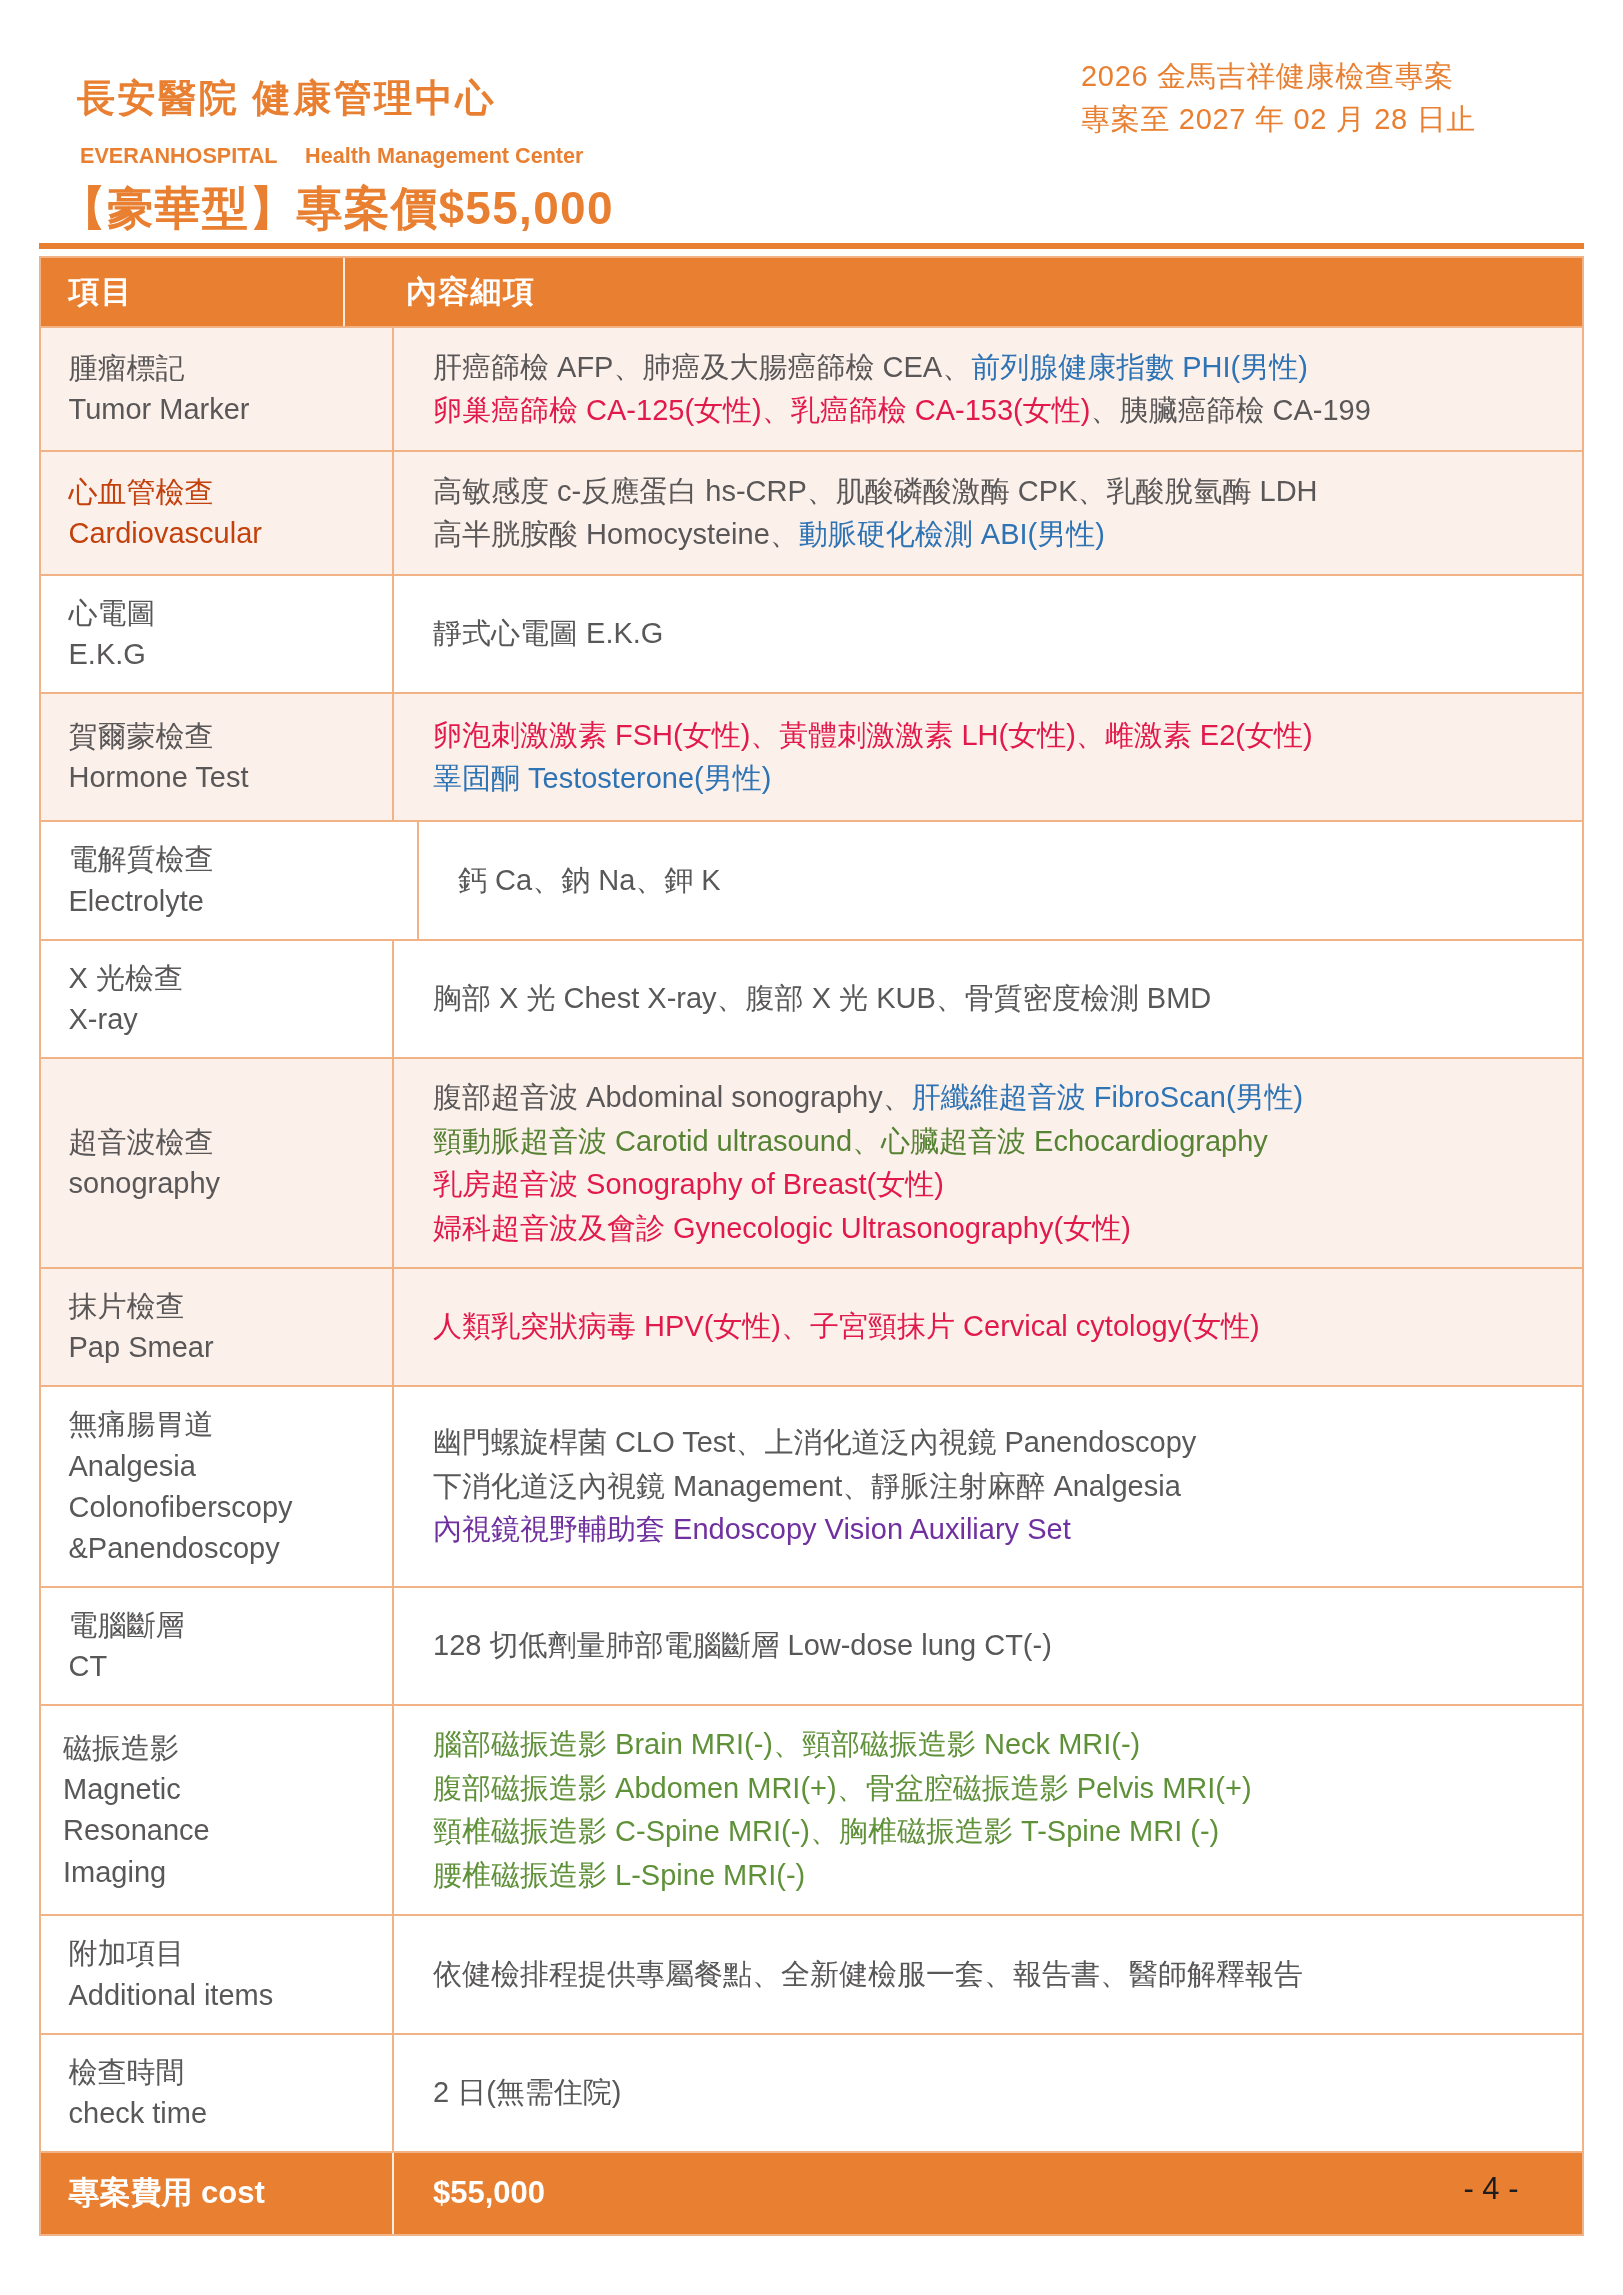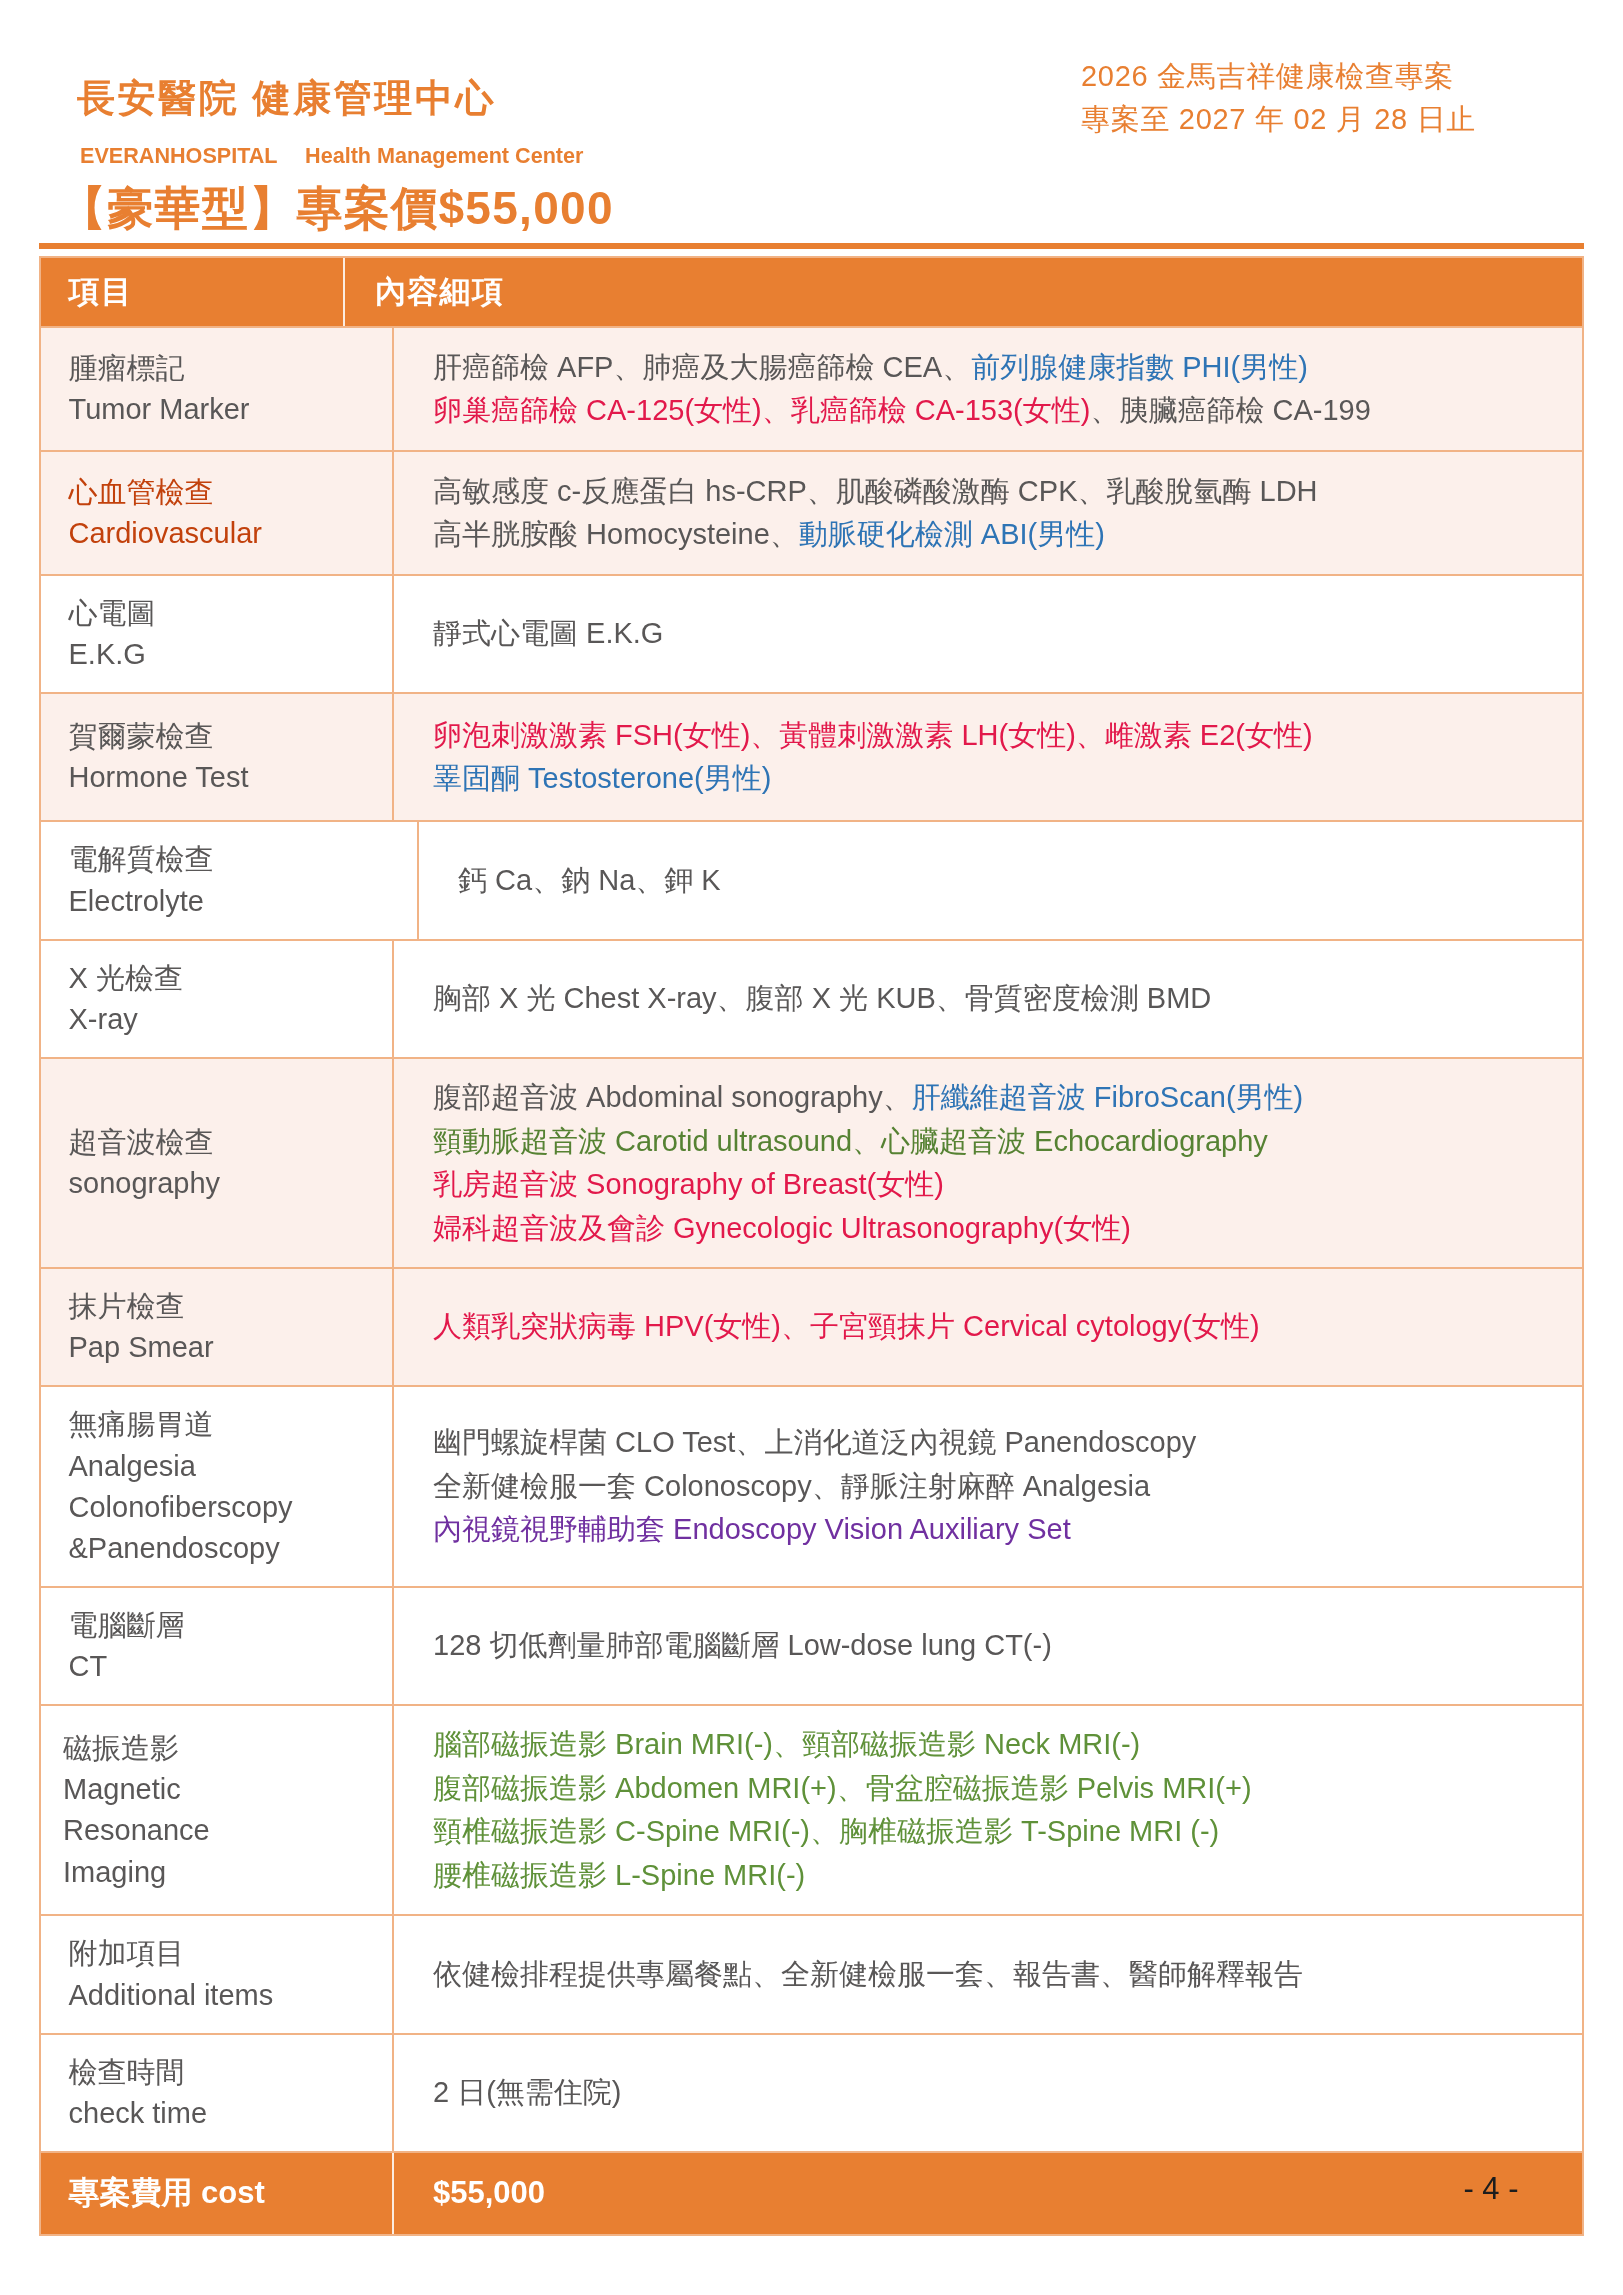--- a/index.html
+++ b/index.html
@@ -35,21 +35,21 @@
   }
   
   .tbl {
     position: absolute; left: 39px; top: 256px; width: 1545px;
     border-width: 2.6px; border-style: solid;
     box-sizing: border-box;
   }
   .hdr-row { display: flex; min-height: 68px; align-items: center; }
   .hdr-cell { color: #ffffff; font-size: 31px; font-weight: bold; letter-spacing: 1.3px; box-sizing: border-box; }
   .hdr-c1 { width: 302px; padding-left: 27.5px; }
-  .hdr-c2 { flex: 1; padding-left: 30px; border-left: 2.6px solid rgba(255,255,255,.85); align-self: stretch; display:flex; align-items:center; }
+  .hdr-c2 { flex: 1; padding-left: 61px; border-left: 2.6px solid rgba(255,255,255,.85); align-self: stretch; display:flex; align-items:center; }
   .row { display: flex; border-top-width: 2.6px; border-top-style: solid; box-sizing: border-box; }
   .cell { box-sizing: border-box; padding-top: 17px; padding-bottom: 17px; display: flex; flex-direction: column; justify-content: center; }
   .label-cell { width: 351px; padding-left: 27.5px; padding-right: 11.8px; font-size: 29px; line-height: 1.42; }
   .content-cell { flex: 1; padding-left: 39px; padding-right: 26px; font-size: 29px; line-height: 1.5; border-left-width: 2px; border-left-style: solid; }
   .cost-row .label-cell, .cost-row .content-cell { font-weight: bold; font-size: 31px; }
   .footer-page {
     position: absolute; left: 1406px; top: 2171px; width: 170px;
     text-align: center; font-size: 31px; color: #1d1d1d;
   }
 </style>
@@ -159,21 +159,21 @@
         </div>
         <div class="row" style="min-height: 177px; border-top-color: rgb(241, 179, 134); background: rgb(255, 255, 255);">
           <div class="cell label-cell" style="color: rgb(89, 87, 87);">
             <div>無痛腸胃道</div>
             <div>Analgesia</div>
             <div>Colonofiberscopy</div>
             <div>&amp;Panendoscopy</div>
           </div>
           <div class="cell content-cell" style="border-left-color: rgb(241, 179, 134);">
             <div><span style="color: rgb(89, 87, 87);">幽門螺旋桿菌 CLO Test、上消化道泛內視鏡 Panendoscopy</span></div>
-            <div><span style="color: rgb(89, 87, 87);">全新健檢服一套 Colonoscopy、靜脈注射麻醉 Analgesia</span></div>
+            <div><span style="color: rgb(89, 87, 87);">下消化道泛內視鏡 Management、靜脈注射麻醉 Analgesia</span></div>
             <div><span style="color: rgb(112, 48, 160);">內視鏡視野輔助套 Endoscopy Vision Auxiliary Set</span></div>
           </div>
         </div>
         <div class="row" style="min-height: 95px; border-top-color: rgb(241, 179, 134); background: rgb(255, 255, 255);">
           <div class="cell label-cell" style="color: rgb(89, 87, 87);">
             <div>電腦斷層</div>
             <div>CT</div>
           </div>
           <div class="cell content-cell" style="border-left-color: rgb(241, 179, 134);">
             <div><span style="color: rgb(89, 87, 87);">128 切低劑量肺部電腦斷層 Low-dose lung CT(-)</span></div>

